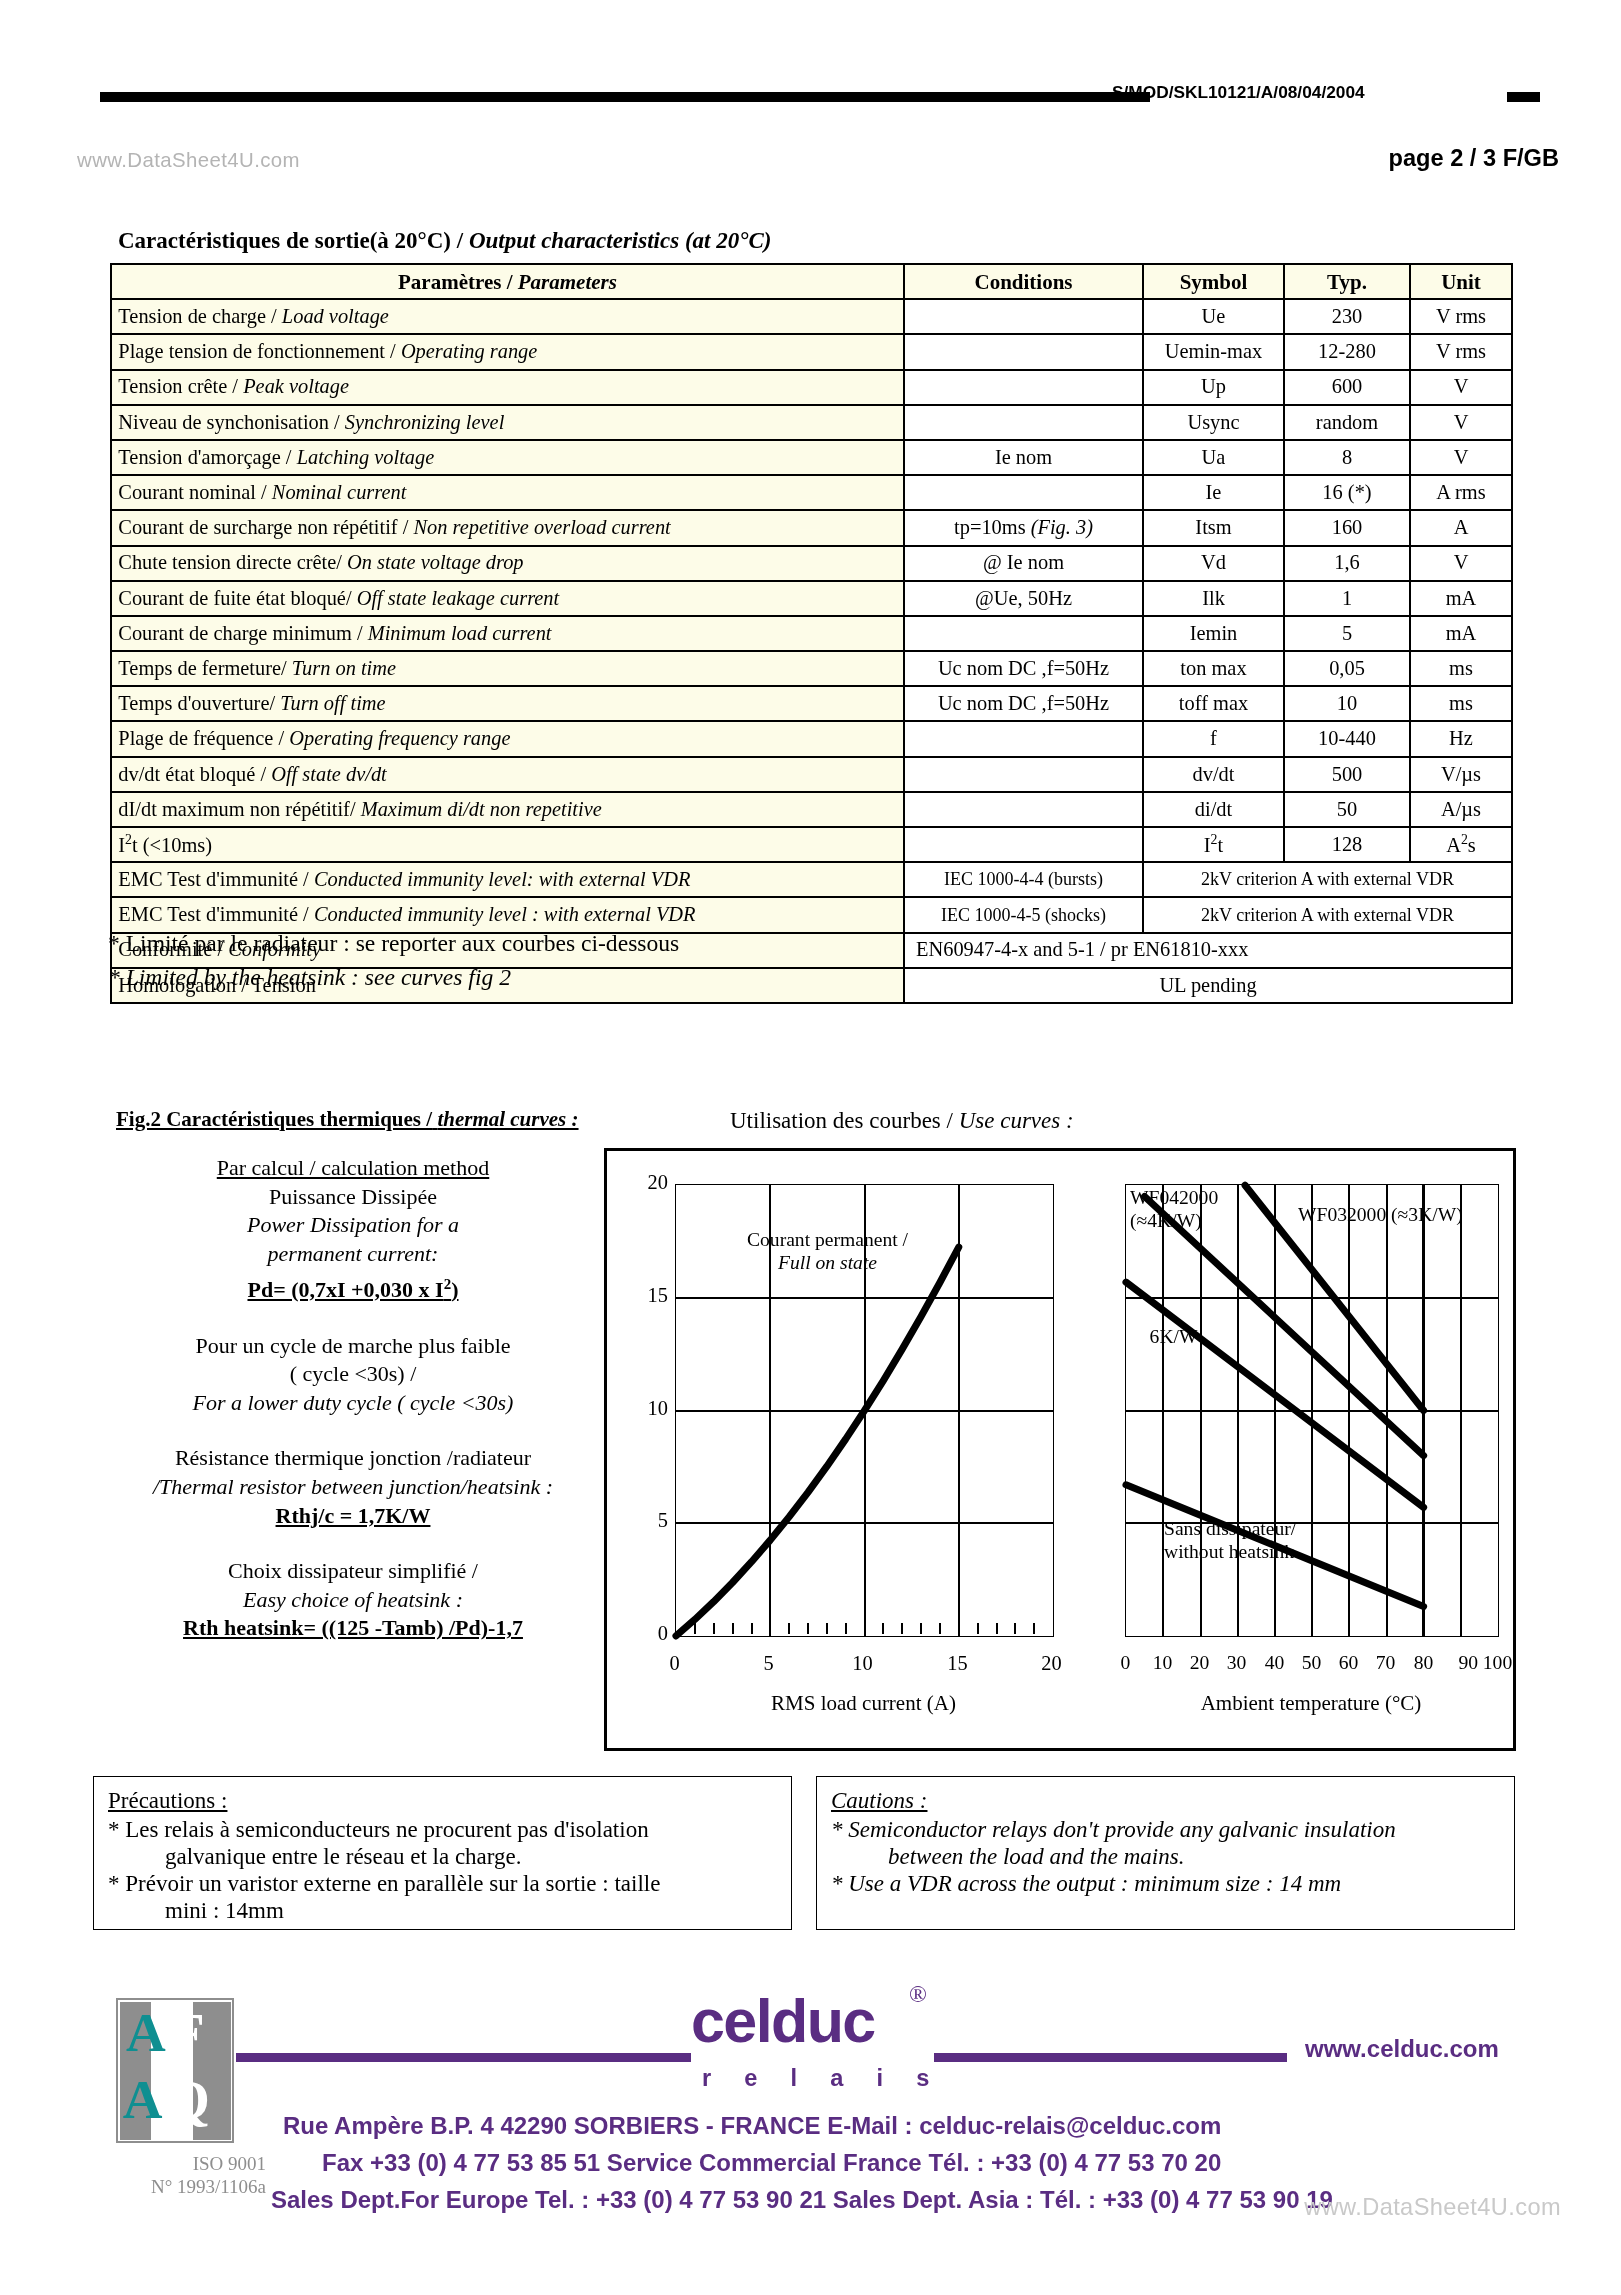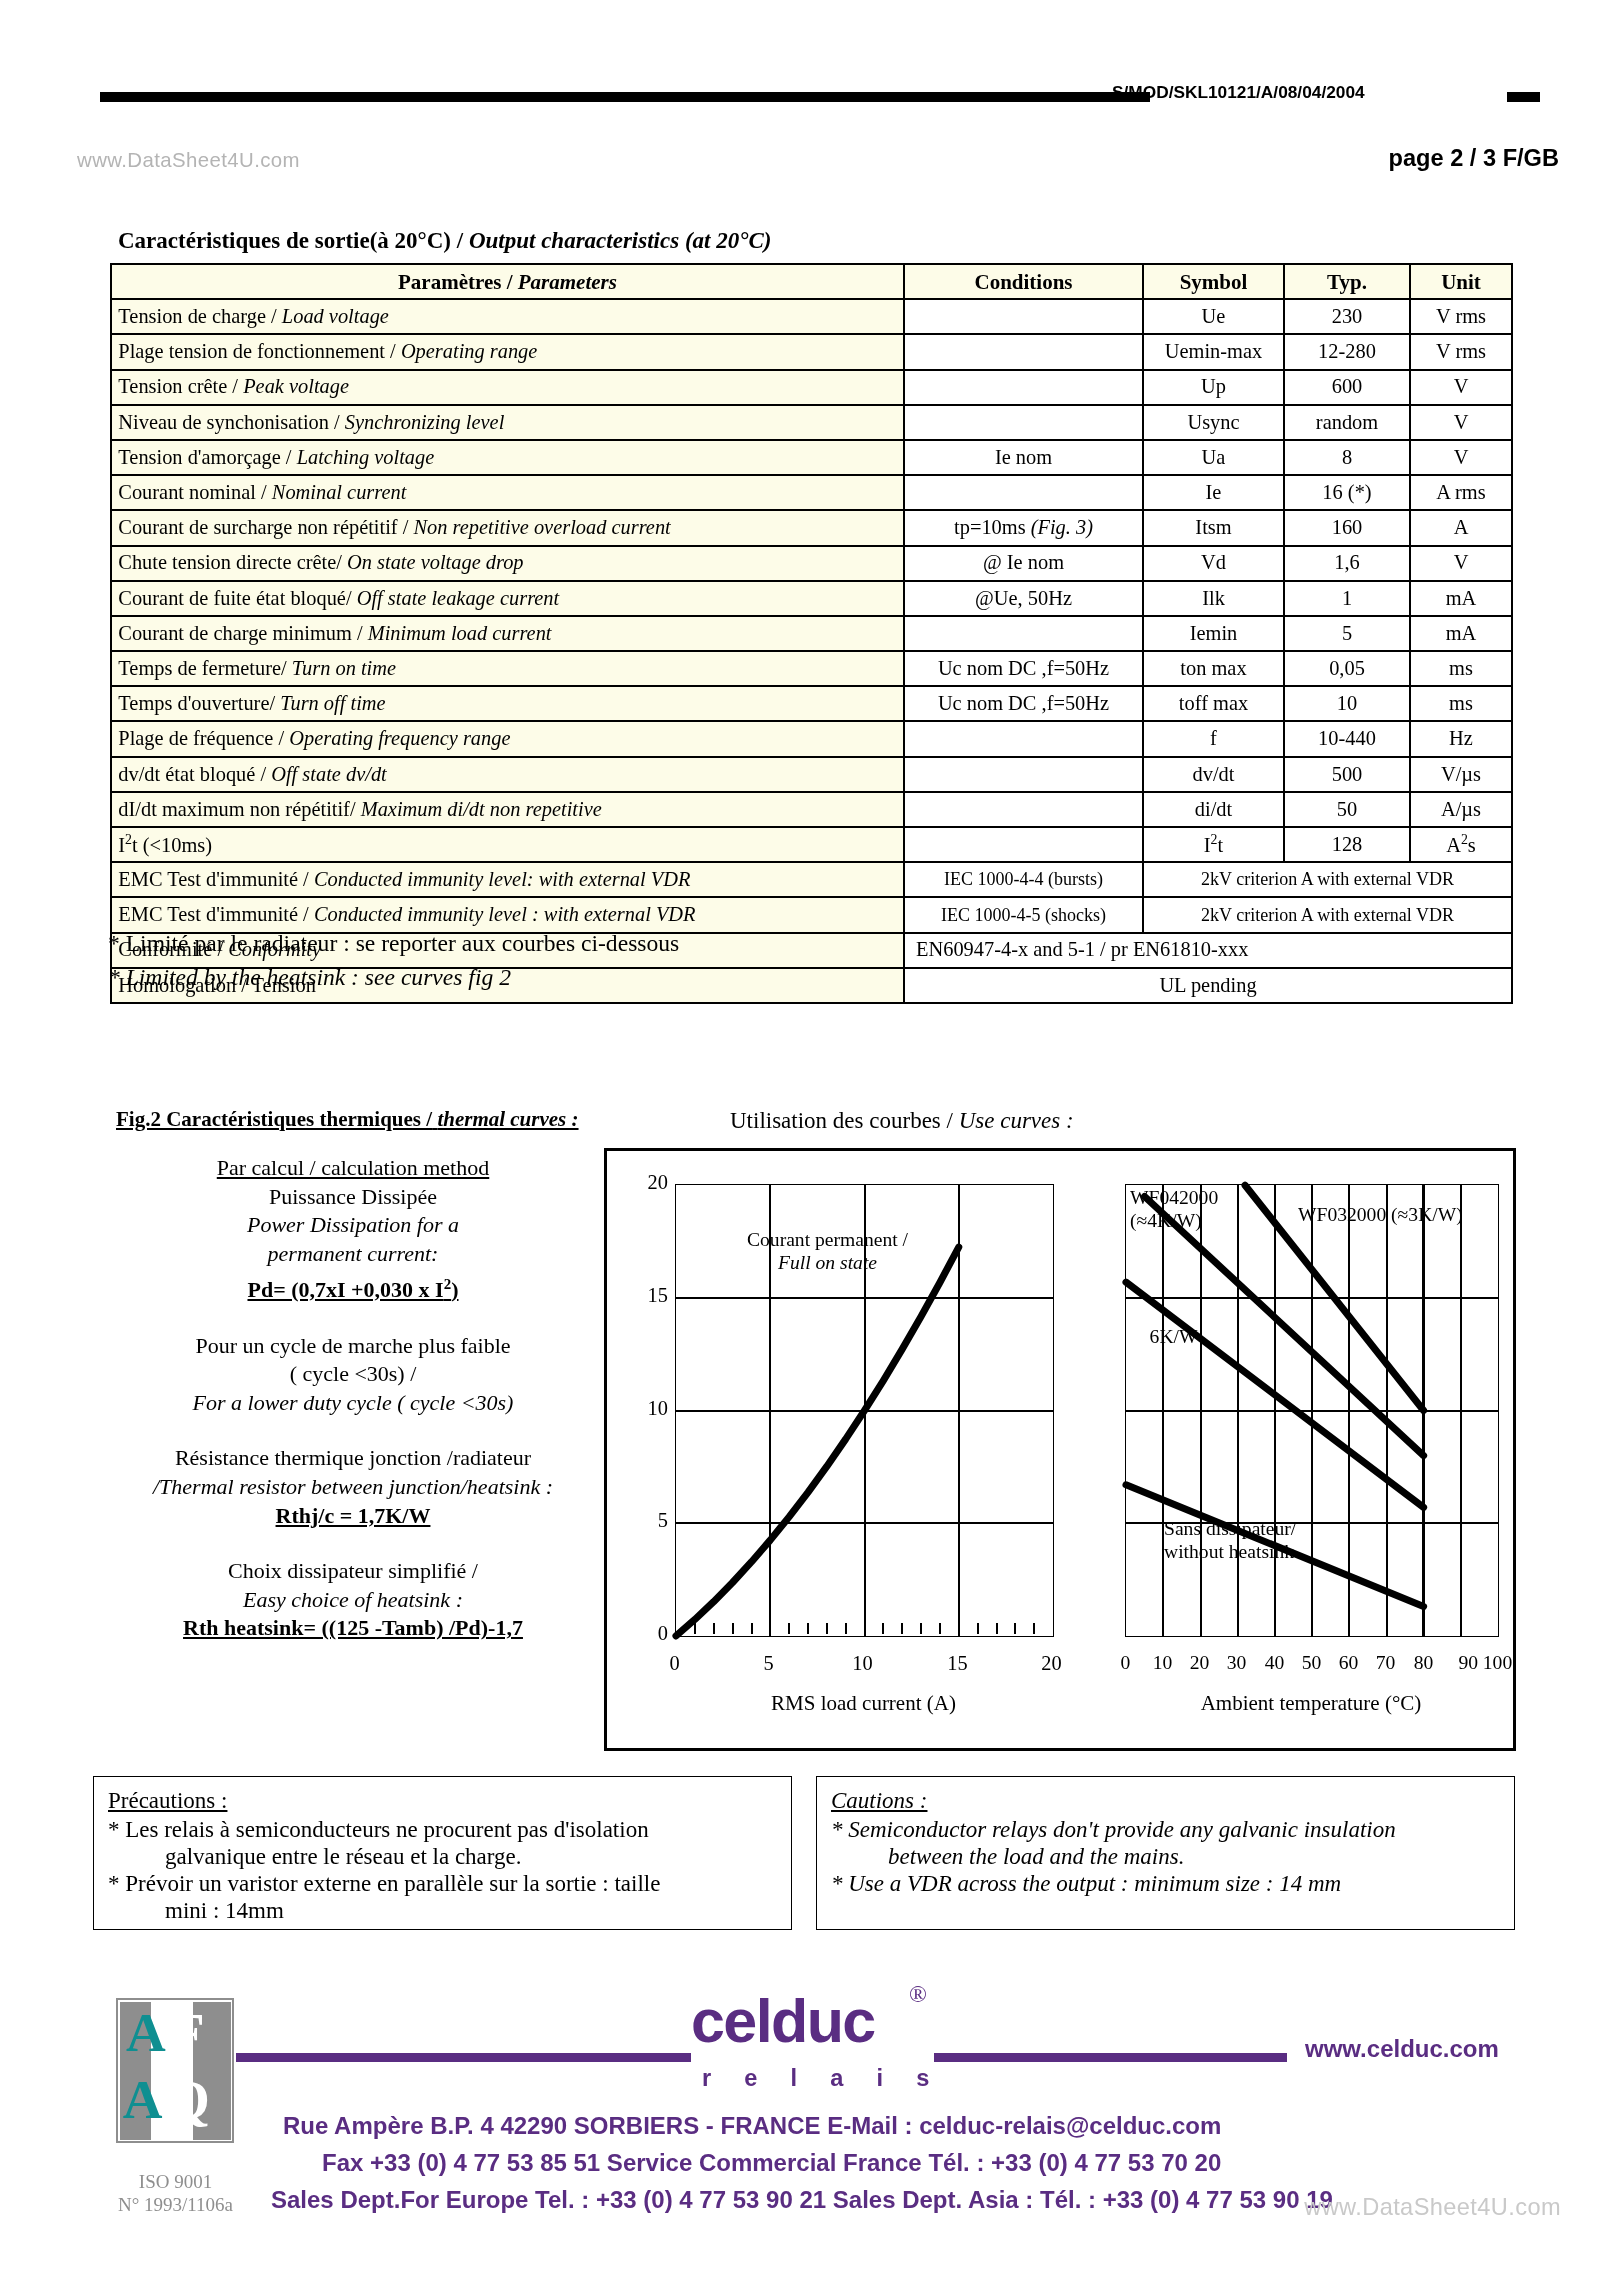--- a/index.html
+++ b/index.html
@@ -71,21 +71,21 @@
   
   #afaq{position:absolute;left:116px;top:1998px;width:118px;height:145px;background:#fff;border:2.4px solid #8e8e8e;box-sizing:border-box;}
   #afaq .q1,#afaq .q2,#afaq .q3,#afaq .q4{position:absolute;background:#8e8e8e;}
   #afaq .q1{left:2.4px;top:2.4px;width:31px;height:69px;}
   #afaq .q2{left:75px;top:2.4px;width:38px;height:69px;}
   #afaq .q3{left:2.4px;top:71px;width:31px;height:69px;}
   #afaq .q4{left:75px;top:71px;width:38px;height:69px;}
   #afaq .ltr{position:absolute;color:#0f8f91;font-family:"Liberation Serif",serif;font-weight:700;font-size:55px;line-height:1;}
   #afaq .L1{left:7.9px;top:4.7px;} #afaq .L2{left:53px;top:4.7px;color:#fff;}
   #afaq .L3{left:4.7px;top:72px;} #afaq .L4{left:49px;top:72px;color:#fff;}
-  #iso{position:absolute;left:85px;top:2153px;width:181px;text-align:center;font-size:19px;color:#8e8e8e;line-height:1.2;margin-top:18px;}
+  #iso{position:absolute;left:85px;top:2153px;width:181px;text-align:right;font-size:19px;color:#8e8e8e;line-height:1.2;}
 
   #celduc{position:absolute;left:691px;top:1986px;color:#5a2d82;font-family:"Liberation Sans",sans-serif;font-weight:700;font-size:61px;letter-spacing:-1.6px;}
   #celduc-r{position:absolute;left:909px;top:1981px;color:#5a2d82;font-size:23.6px;}
   #relais{position:absolute;left:702px;top:2065px;color:#5a2d82;font-family:"Liberation Sans",sans-serif;font-weight:700;font-size:23.6px;letter-spacing:13.3px;}
   #rule-left{position:absolute;left:236px;top:2053px;width:455px;height:8.6px;background:#5a2d82;}
   #rule-right{position:absolute;left:934px;top:2053px;width:353px;height:8.6px;background:#5a2d82;}
   #web{position:absolute;left:1305px;top:2035px;color:#5a2d82;font-family:"Liberation Sans",sans-serif;font-weight:700;font-size:24px;}
   .fline{position:absolute;color:#5a2d82;font-family:"Liberation Sans",sans-serif;font-weight:700;font-size:24px;white-space:nowrap;}
   #f1{left:283px;top:2112px;} #f2{left:322px;top:2149px;} #f3{left:271px;top:2186px;}
 </style>

